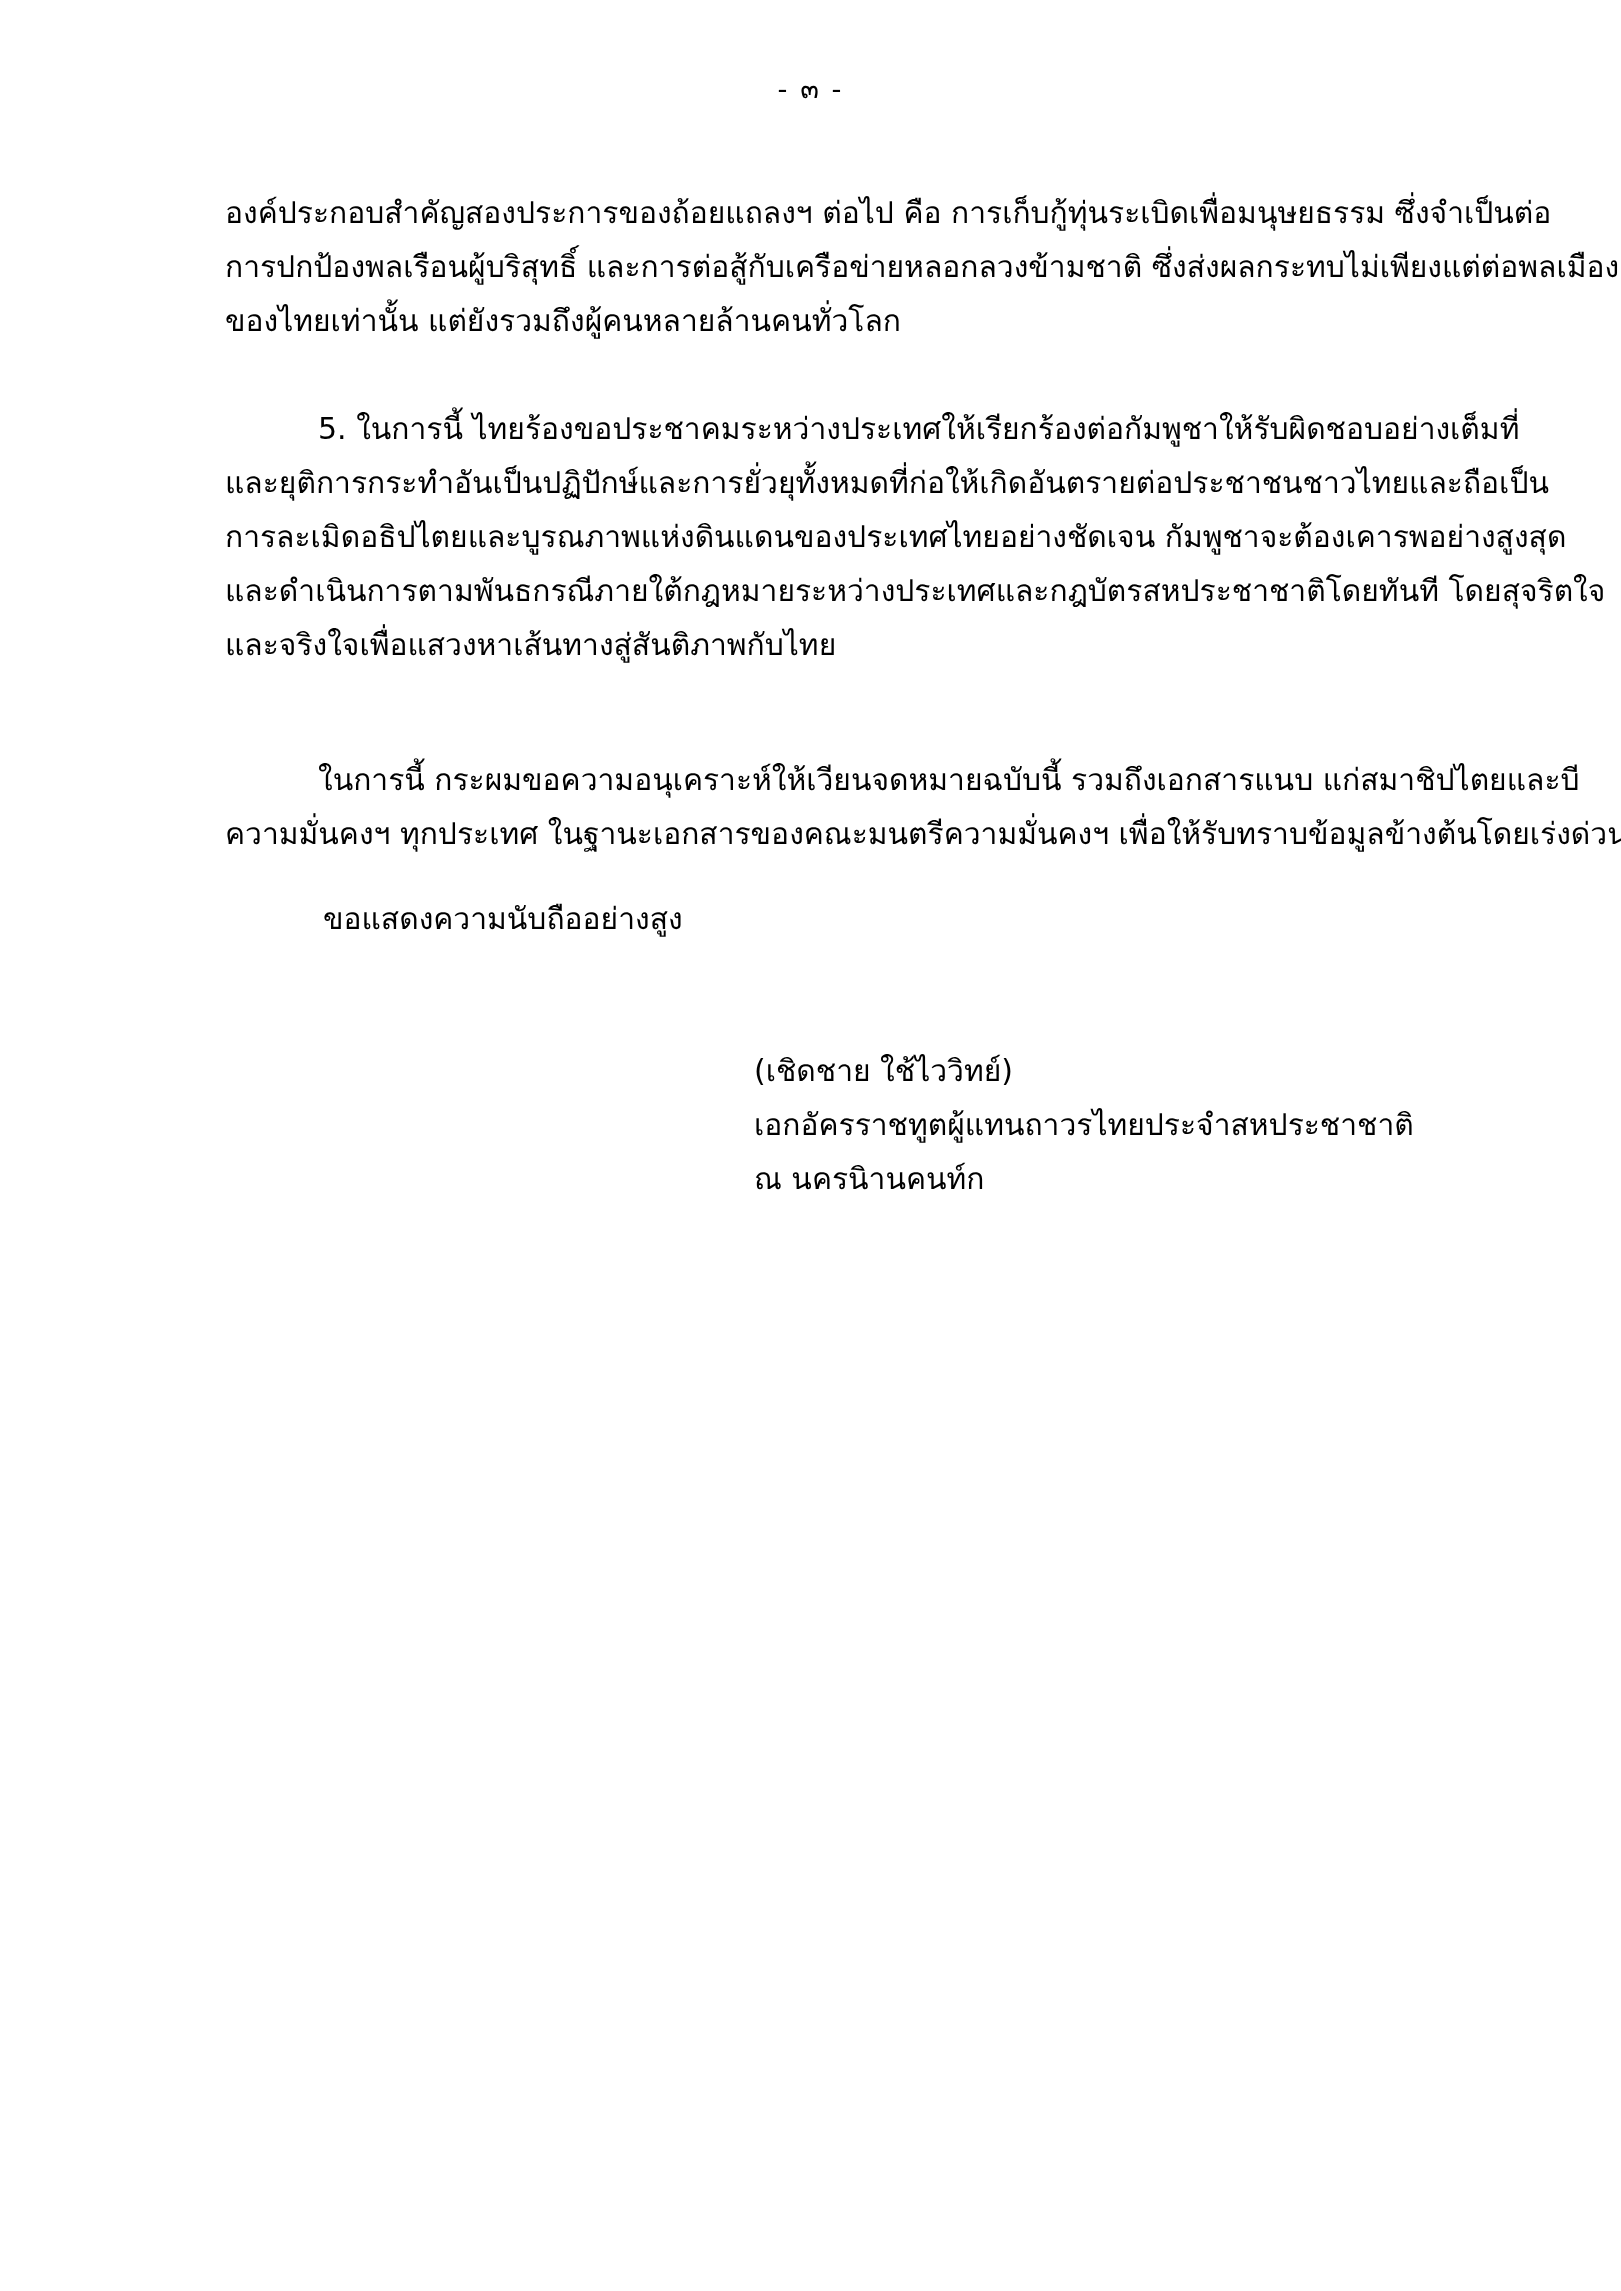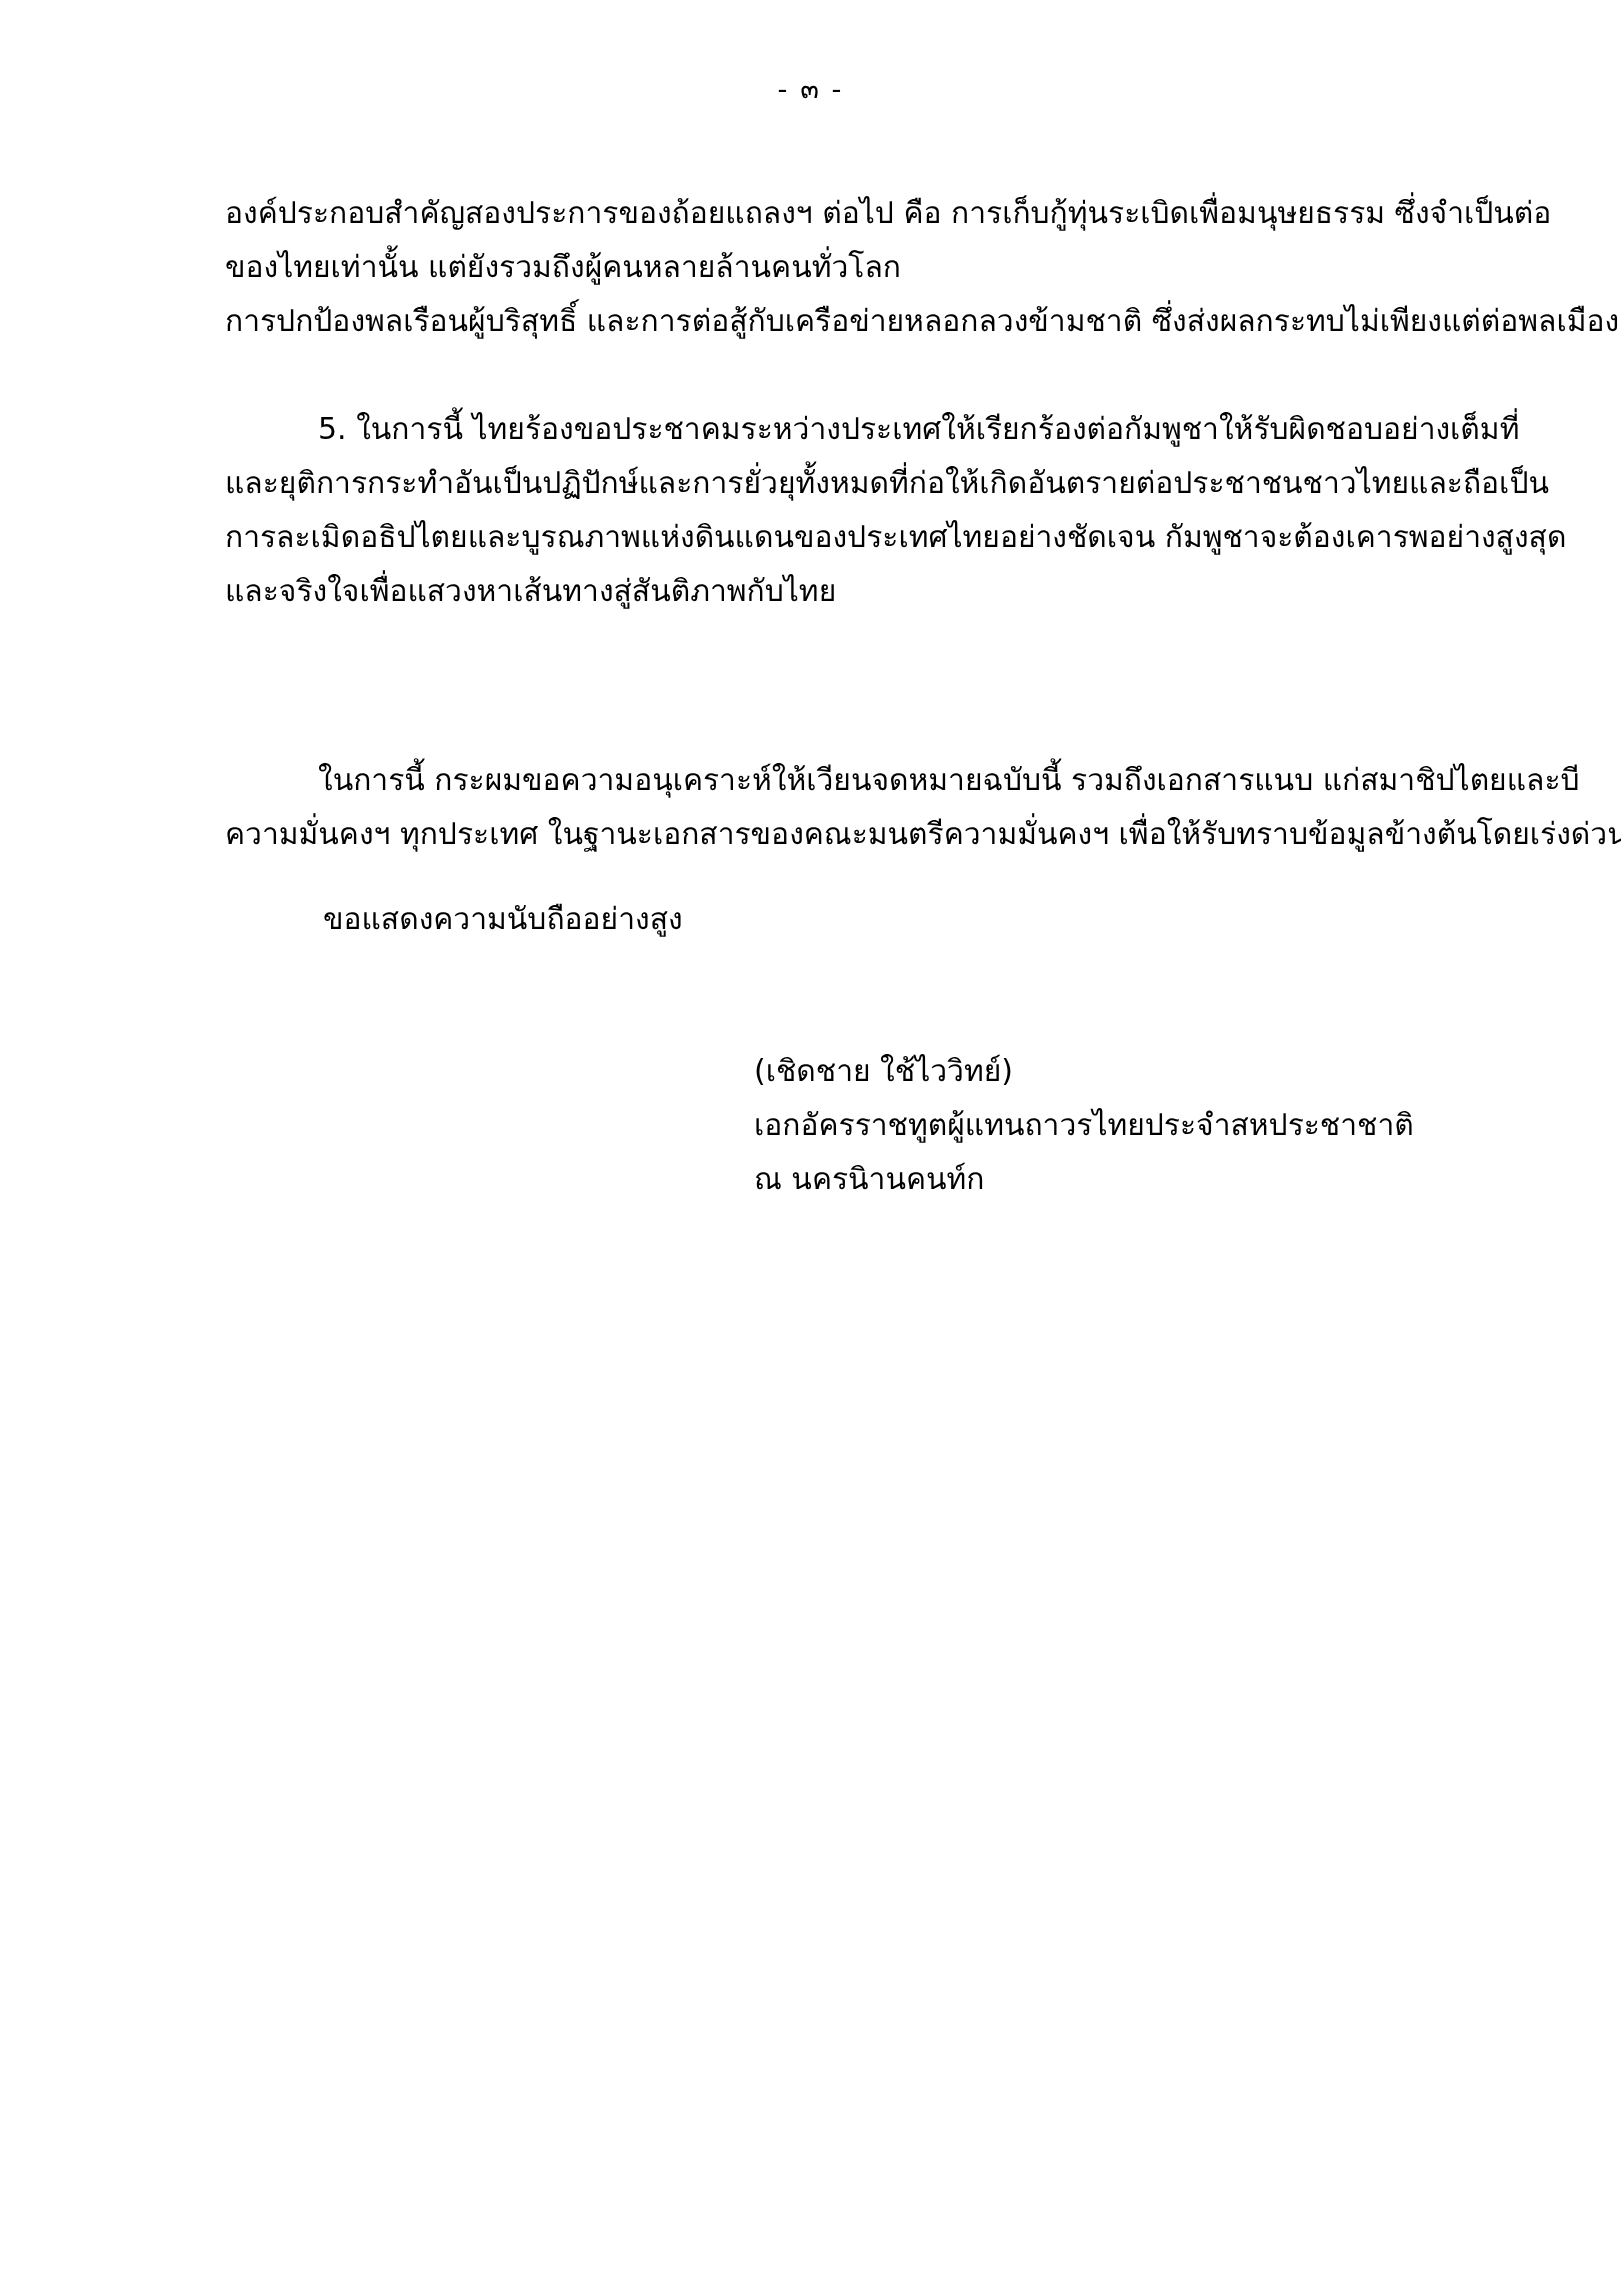--- a/index.html
+++ b/index.html
@@ -60,28 +60,29 @@
 <body>
 
 <div class="page">
 
   <div class="page-number">- ๓ -</div>
 
   <div class="body-text content-anchor">
 
     <div class="para p1">
       <div class="line">องค์ประกอบสำคัญสองประการของถ้อยแถลงฯ ต่อไป คือ การเก็บกู้ทุ่นระเบิดเพื่อมนุษยธรรม ซึ่งจำเป็นต่อ</div>
+      <div class="line">การปกป้องพลเรือนผู้บริสุทธิ์ และการต่อสู้กับเครือข่ายหลอกลวงข้ามชาติ ซึ่งส่งผลกระทบไม่เพียงแต่ต่อพลเมือง</div>
       <div class="line">ของไทยเท่านั้น แต่ยังรวมถึงผู้คนหลายล้านคนทั่วโลก</div>
-      <div class="line">การปกป้องพลเรือนผู้บริสุทธิ์ และการต่อสู้กับเครือข่ายหลอกลวงข้ามชาติ ซึ่งส่งผลกระทบไม่เพียงแต่ต่อพลเมือง</div>
     </div>
 
     <div class="para p2">
       <div class="line indent">5. ในการนี้ ไทยร้องขอประชาคมระหว่างประเทศให้เรียกร้องต่อกัมพูชาให้รับผิดชอบอย่างเต็มที่</div>
       <div class="line">และยุติการกระทำอันเป็นปฏิปักษ์และการยั่วยุทั้งหมดที่ก่อให้เกิดอันตรายต่อประชาชนชาวไทยและถือเป็น</div>
       <div class="line">การละเมิดอธิปไตยและบูรณภาพแห่งดินแดนของประเทศไทยอย่างชัดเจน กัมพูชาจะต้องเคารพอย่างสูงสุด</div>
+      <div class="line">และดำเนินการตามพันธกรณีภายใต้กฎหมายระหว่างประเทศและกฎบัตรสหประชาชาติโดยทันที โดยสุจริตใจ</div>
       <div class="line">และจริงใจเพื่อแสวงหาเส้นทางสู่สันติภาพกับไทย</div>
     </div>
 
     <div class="para p3">
       <div class="line indent">ในการนี้ กระผมขอความอนุเคราะห์ให้เวียนจดหมายฉบับนี้ รวมถึงเอกสารแนบ แก่สมาชิปไตยและบี</div>
       <div class="line">ความมั่นคงฯ ทุกประเทศ ในฐานะเอกสารของคณะมนตรีความมั่นคงฯ เพื่อให้รับทราบข้อมูลข้างต้นโดยเร่งด่วน</div>
     </div>
 
     <div class="closing">ขอแสดงความนับถืออย่างสูง</div>
 

